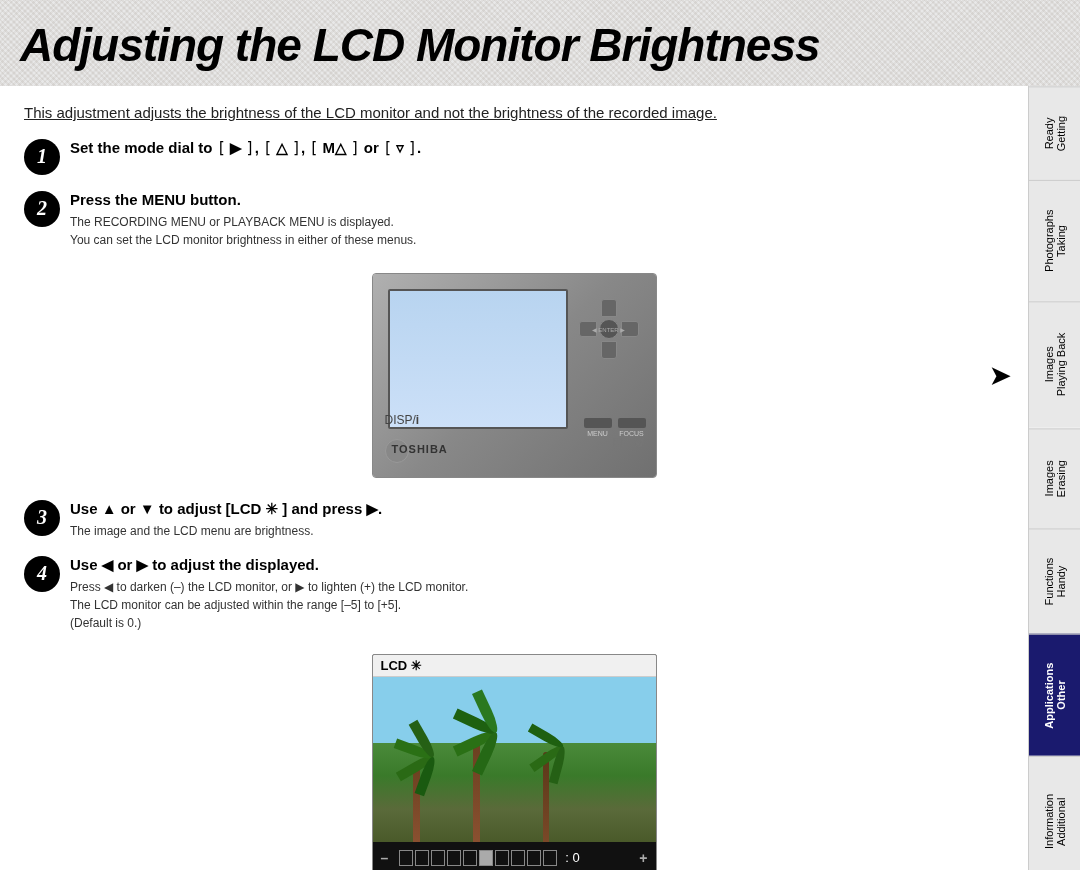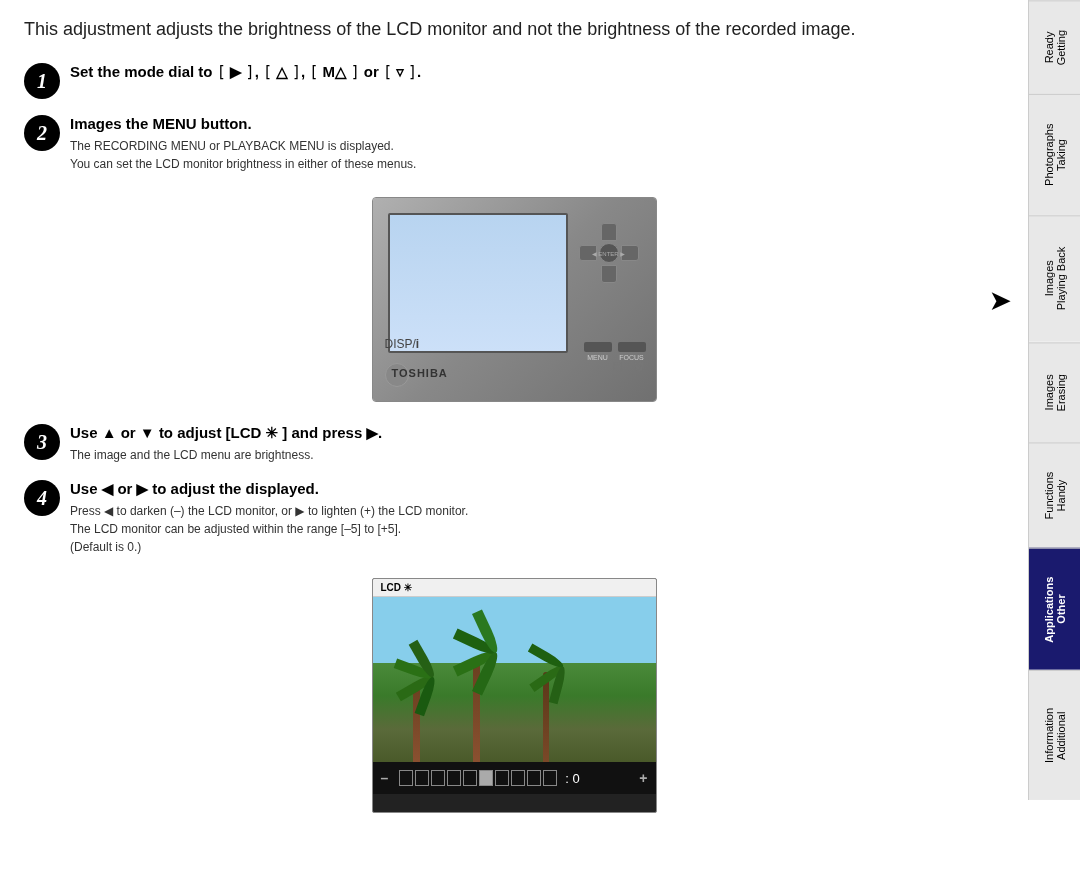--- a/index.html
+++ b/index.html
@@ -46,24 +46,25 @@
       height: 800px;
     }
 
     .left-panel {
       flex: 1;
       padding: 16px 24px 10px 24px;
       position: relative;
     }
 
     .intro-text {
-      font-size: 18px;
+      font-size: 15px;
       color: #222;
-      margin-bottom: 18px;
+      margin-bottom: 12px;
       line-height: 1.5;
+      text-decoration: underline;
     }
 
     .step {
       display: flex;
       flex-direction: row;
       align-items: flex-start;
       margin-bottom: 14px;
     }
 
     .step-content {
@@ -207,21 +208,21 @@
       margin: 8px auto;
       position: relative;
       background: #222;
       overflow: hidden;
       border-radius: 2px;
     }
 
     .lcd-header {
       background: #f0f0f0;
       padding: 3px 8px;
-      font-size: 10px;
+      font-size: 13px;
       font-weight: bold;
       display: flex;
       align-items: center;
       gap: 5px;
       border-bottom: 1px solid #ccc;
     }
 
     .lcd-photo-area {
       width: 100%;
       height: 165px;
@@ -352,20 +353,23 @@
       display: flex;
       justify-content: center;
       margin-bottom: 5px;
     }
   </style>
 </head>
 <body>
 
 <div>
 
+  <div class="header-area">
+    <div class="page-title">Adjusting the LCD Monitor Brightness</div>
+  </div>
 
   <div class="main-content">
 
     <div class="left-panel">
 
       <p class="intro-text">This adjustment adjusts the brightness of the LCD monitor and not the brightness of the recorded image.</p>
 
       <div class="step">
         <div class="step-icon-circle">1</div>
         <div class="step-content">
@@ -374,21 +378,21 @@
             <span class="bracket">[</span> △ <span class="bracket">]</span>,
             <span class="bracket">[</span> M△ <span class="bracket">]</span> or
             <span class="bracket">[</span> ▿ <span class="bracket">]</span>.
           </div>
         </div>
       </div>
 
       <div class="step">
         <div class="step-icon-circle">2</div>
         <div class="step-content">
-          <div class="step-title">Images the MENU button.</div>
+          <div class="step-title">Press the MENU button.</div>
           <div class="step-desc">
             The RECORDING MENU or PLAYBACK MENU is displayed.<br>
             You can set the LCD monitor brightness in either of these menus.
           </div>
         </div>
       </div>
 
       <div class="camera-image-wrapper">
         <div class="camera-image">
           <div class="camera-body">

